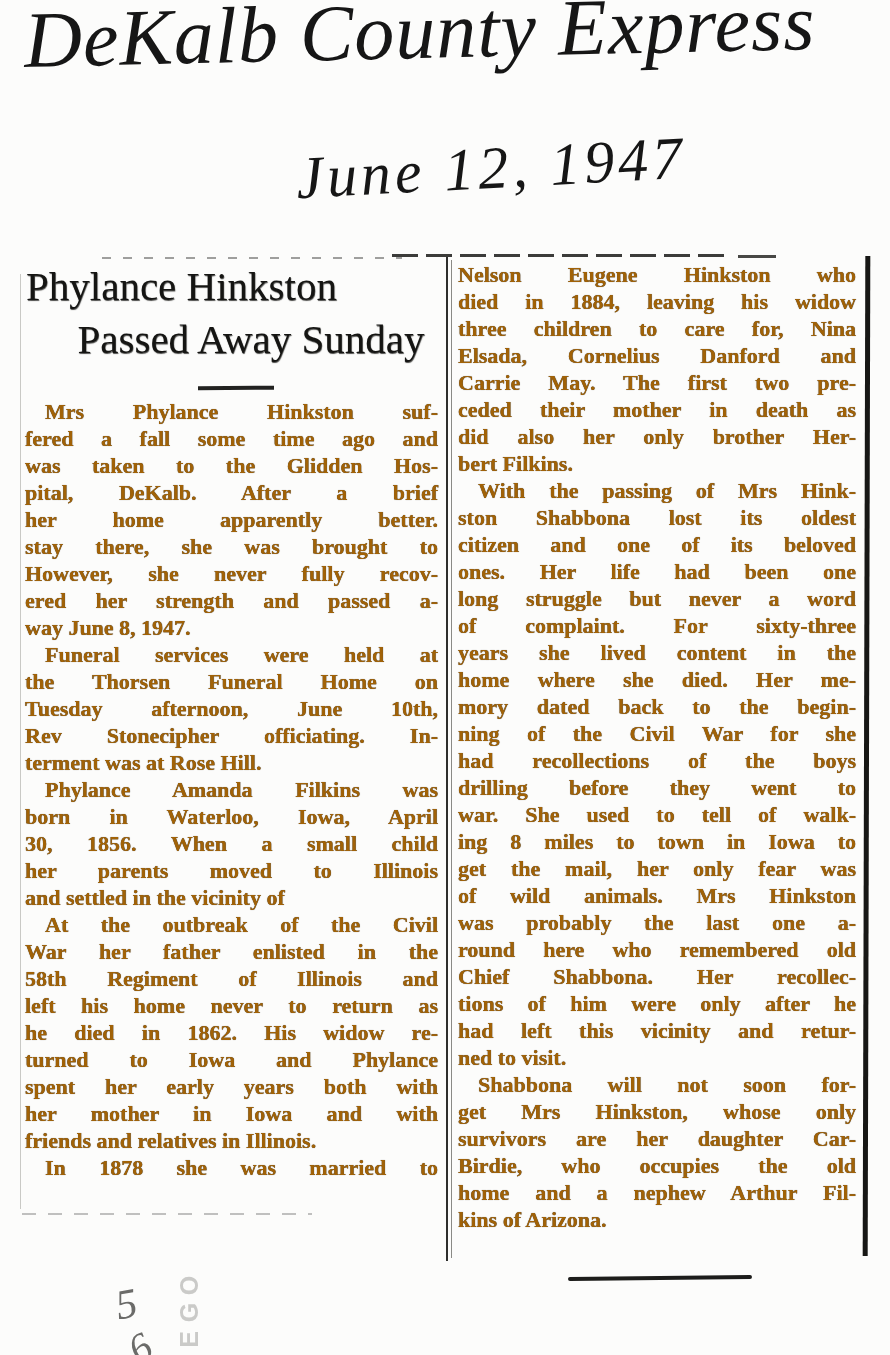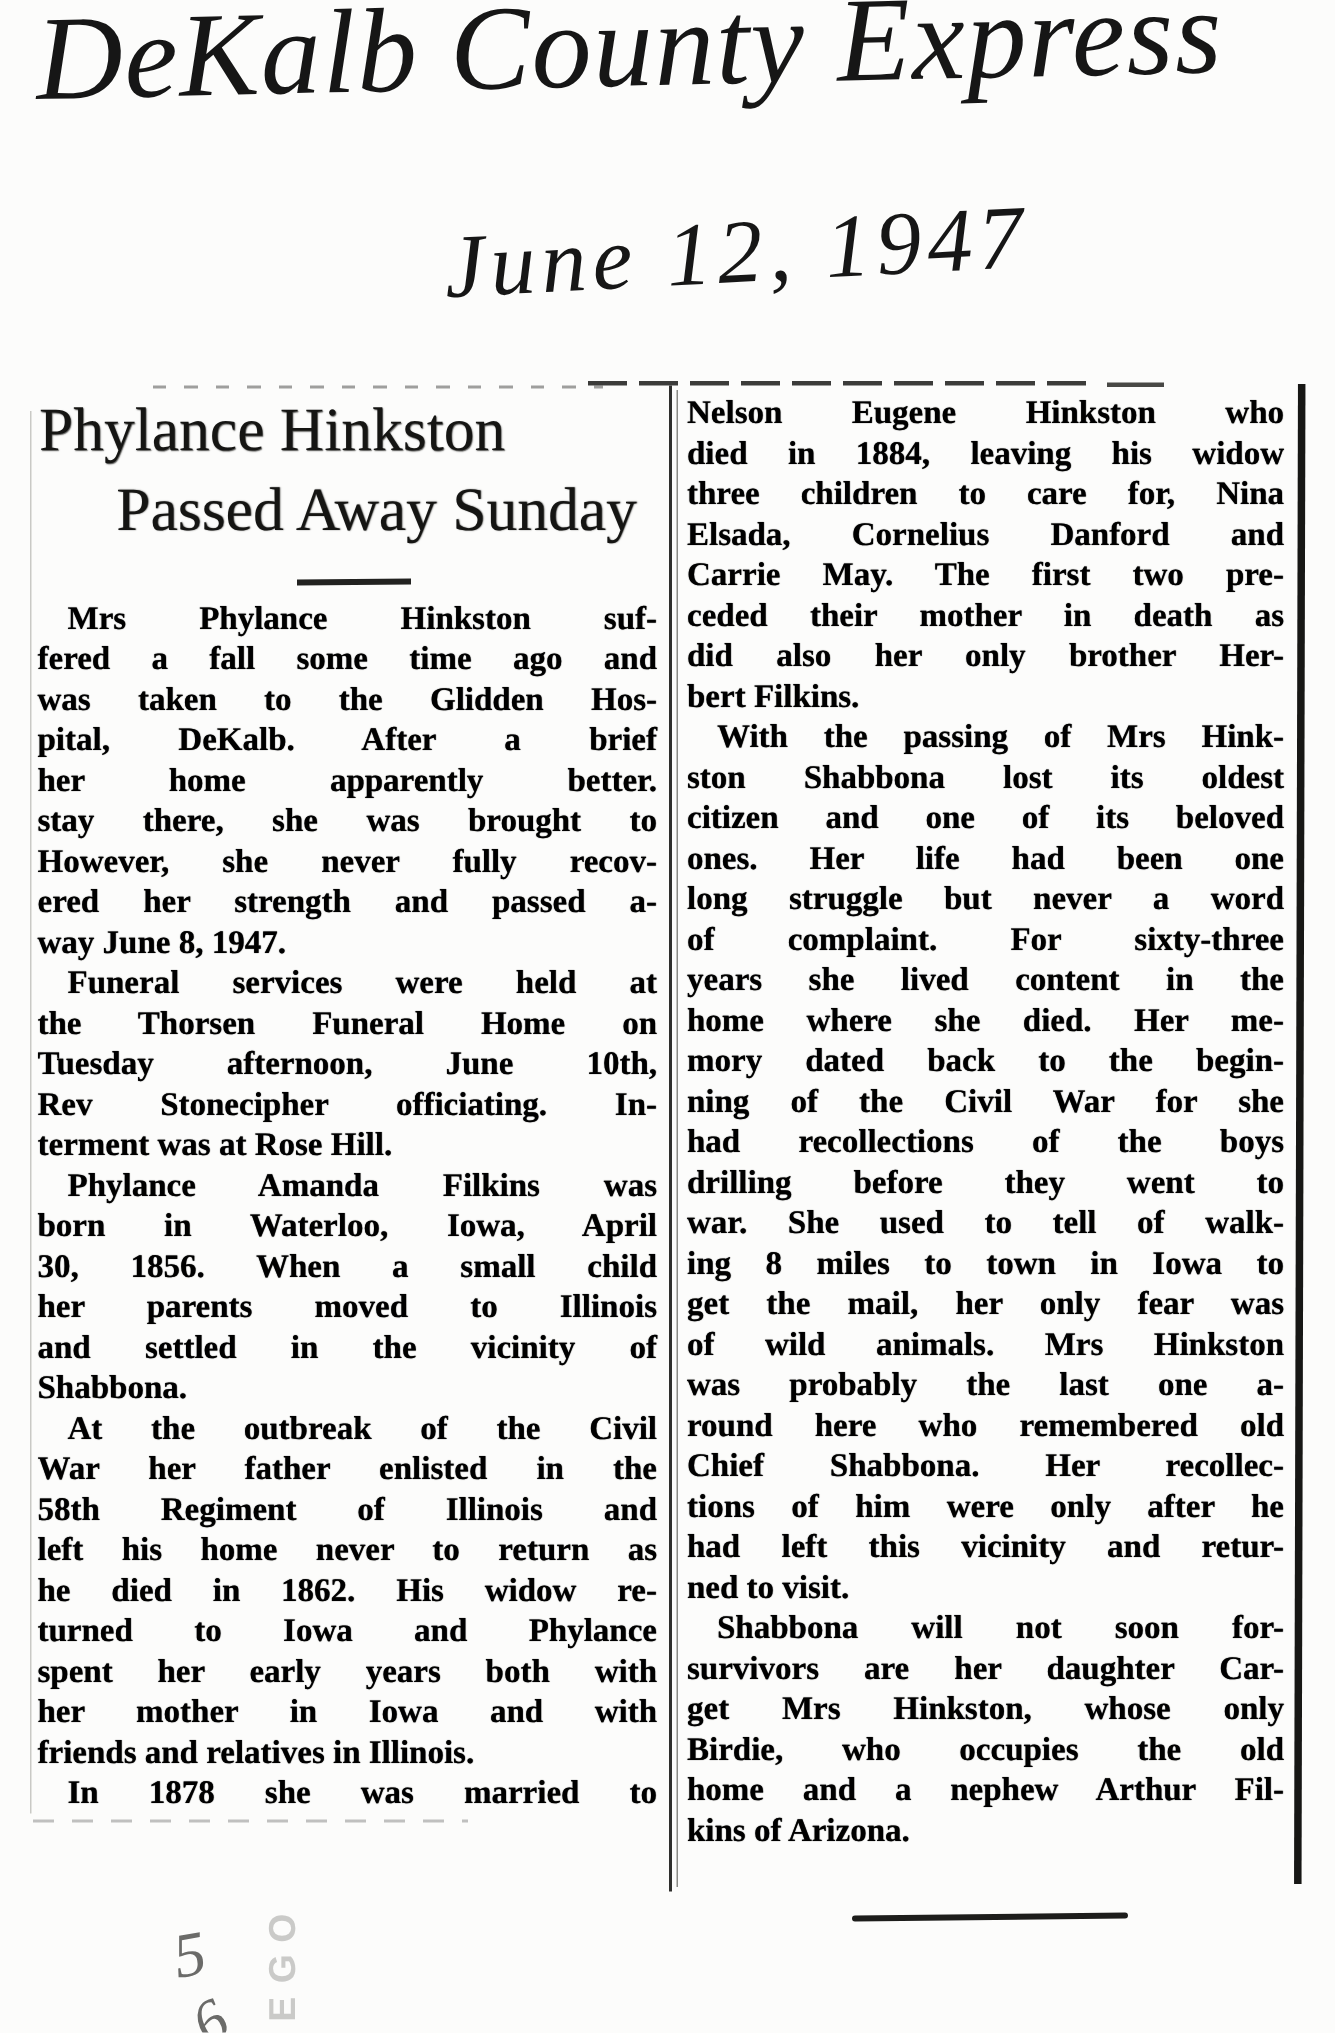--- a/index.html
+++ b/index.html
@@ -31,21 +31,21 @@
   .right-edge { position:absolute; left:844px; top:8px; width:5px; height:1000px; background:#171715;
     transform:rotate(.15deg); }
 
   .headline { position:absolute; left:6px; top:12px; width:424px; color:#151513; }
   .hl { font-size:41px; line-height:53px; font-weight:400; white-space:nowrap;
         text-shadow:.5px .5px .9px rgba(20,20,18,.75); }
   .hl2 { margin-left:26px;text-align:center; }
   .headline-rule { position:absolute; left:178px; top:138px; width:76px; height:4px;
     background:#222220; transform:rotate(-.5deg); }
 
-  .col { position:absolute; font-weight:700; font-size:22px; line-height:27px; color:#000000;
+  .col { position:absolute; font-weight:700; font-size:22px; line-height:27px; color:#a16207;
     text-shadow:0 0 .7px rgba(28,28,26,.85), .3px .3px 0 rgba(28,28,26,.25); }
   .col-left  { left:5px;  top:150px; width:413px; }
   .col-right { left:438px; top:13px;  width:398px; }
   .para div { text-align:justify; text-align-last:justify; }
   .para div:last-child { text-align-last:left; }
   .para.cont div:last-child { text-align-last:justify; }
   .para.indent div:first-child { text-indent:20px; }
 
   .bottom-smudge { position:absolute; left:2px; top:965px; width:290px; height:2px; opacity:.3;
     background:repeating-linear-gradient(90deg, #333 0 14px, rgba(0,0,0,0) 14px 26px); }
@@ -102,21 +102,20 @@
         <div>Tuesday afternoon, June 10th,</div>
         <div>Rev Stonecipher officiating. In-</div>
         <div>terment was at Rose Hill.</div>
       </div>
     <div class="para indent">
         <div>Phylance Amanda Filkins was</div>
         <div>born in Waterloo, Iowa, April</div>
         <div>30, 1856. When a small child</div>
         <div>her parents moved to Illinois</div>
         <div>and settled in the vicinity of</div>
-        <div>Shabbona.</div>
       </div>
     <div class="para indent">
         <div>At the outbreak of the Civil</div>
         <div>War her father enlisted in the</div>
         <div>58th Regiment of Illinois and</div>
         <div>left his home never to return as</div>
         <div>he died in 1862. His widow re-</div>
         <div>turned to Iowa and Phylance</div>
         <div>spent her early years both with</div>
         <div>her mother in Iowa and with</div>
@@ -157,22 +156,22 @@
         <div>of wild animals. Mrs Hinkston</div>
         <div>was probably the last one a-</div>
         <div>round here who remembered old</div>
         <div>Chief Shabbona. Her recollec-</div>
         <div>tions of him were only after he</div>
         <div>had left this vicinity and retur-</div>
         <div>ned to visit.</div>
       </div>
     <div class="para indent">
         <div>Shabbona will not soon for-</div>
+        <div>get Mrs Hinkston, whose only</div>
         <div>survivors are her daughter Car-</div>
-        <div>get Mrs Hinkston, whose only</div>
         <div>Birdie, who occupies the old</div>
         <div>home and a nephew Arthur Fil-</div>
         <div>kins of Arizona.</div>
       </div>
   </div>
 
   <div class="bottom-smudge"></div>
   <div class="end-rule"></div>
 </div>
 

